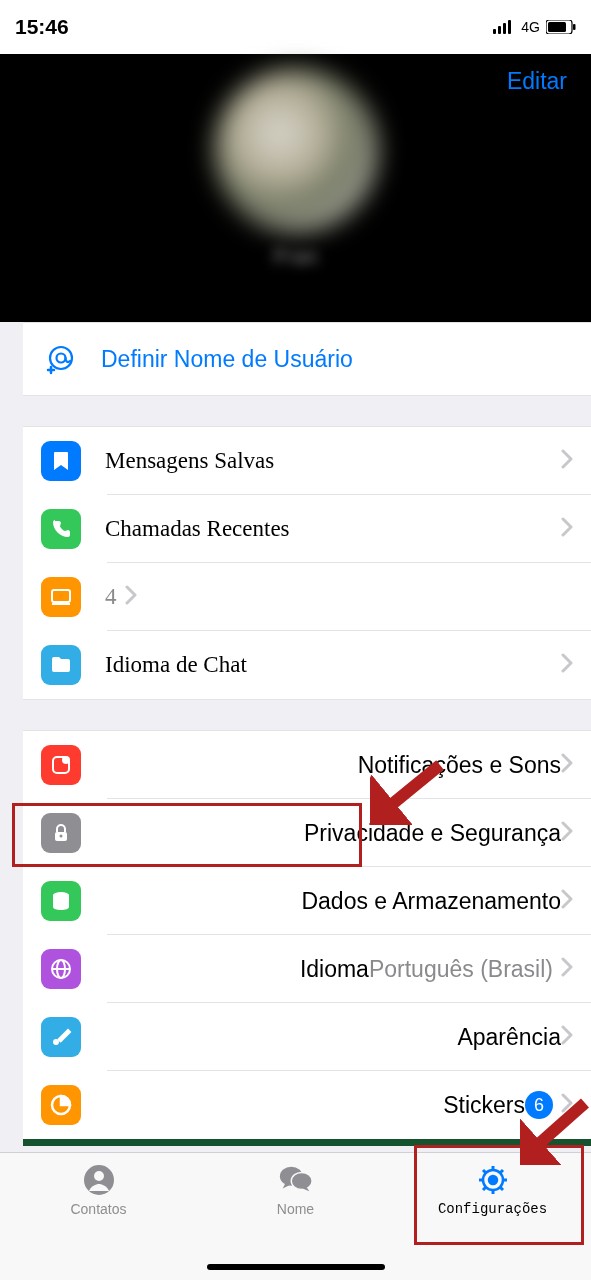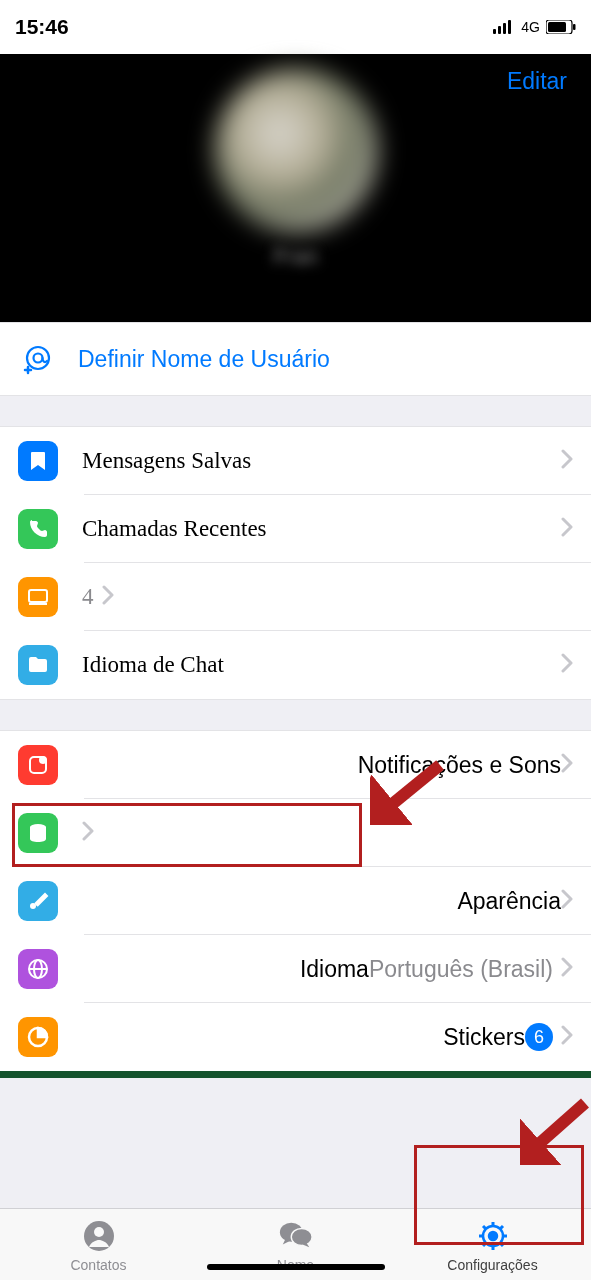--- a/index.html
+++ b/index.html
@@ -9,46 +9,46 @@
 .status-right { display: flex; align-items: center; gap: 6px; font-size: 14px; font-weight: 500; }
 .signal-icon, .battery-icon { display: inline-flex; align-items: center; }
 
 .header { background: #000000; position: relative; padding-bottom: 24px; }
 .edit-btn { position: absolute; top: 14px; right: 24px; font-size: 23px; color: #007aff; }
 .profile { text-align: center; padding-top: 14px; }
 .avatar { width: 164px; height: 164px; border-radius: 50%; margin: 0 auto; background: radial-gradient(circle at 40% 40%, #d9d6ce 0%, #b6b099 30%, #6f7560 55%, #c0bdb4 80%); filter: blur(12px); }
 .profile-name { margin-top: 12px; font-size: 22px; color: #888; filter: blur(6px); }
 .profile-sub { margin-top: 4px; font-size: 18px; color: #aaa; filter: blur(8px); height: 24px; }
 
-.section { background: #fff; margin-top: 30px; }
+.section { background: #fff; margin-top: 30px; margin-left: 23px; }
 .section.first { margin-top: 0; }
 .row { display: flex; align-items: center; padding: 14px 18px; position: relative; min-height: 62px; }
 .row-sep { position: absolute; left: 84px; right: 0; bottom: 0; height: 1px; background: #e3e3e6; }
 .row:last-child .row-sep { display: none; }
 
 .icon-box { width: 40px; height: 40px; border-radius: 9px; display: flex; align-items: center; justify-content: center; flex-shrink: 0; margin-right: 24px; }
 .icon-box svg { width: 24px; height: 24px; }
 
 .username-row { padding: 16px 18px; }
 .username-icon { width: 40px; height: 40px; display: flex; align-items: center; justify-content: center; margin-right: 20px; }
 .username-text { font-size: 23px; color: #007aff; }
 
 .row-label { font-size: 23px; color: #000; flex: 1; }
 .row-value { font-size: 23px; color: #8a8a8e; margin-right: 8px; }
 .badge { background: #007aff; color: #fff; border-radius: 14px; min-width: 28px; height: 28px; display: flex; align-items: center; justify-content: center; font-size: 18px; margin-right: 8px; }
 .chevron { color: #c7c7cc; }
 
 .highlight-box { position: absolute; border: 3px solid #b21f1f; pointer-events: none; z-index: 5; }
 .arrow { position: absolute; z-index: 6; pointer-events: none; }
 
-.tabbar { position: absolute; bottom: 0; left: 0; right: 0; height: 72px; background: #f8f8f8; border-top: 1px solid #d0d0d4; display: flex; }
+.tabbar { position: absolute; bottom: 0; left: 0; right: 0; height: 128px; background: #f8f8f8; border-top: 1px solid #d0d0d4; display: flex; }
 .tab { flex: 1; display: flex; flex-direction: column; align-items: center; justify-content: flex-start; padding-top: 10px; gap: 4px; }
 .tab-icon { width: 36px; height: 34px; display: flex; align-items: center; justify-content: center; }
 .tab-label { font-size: 14px; color: #8e8e93; }
-.tab.active .tab-label { color: #404040; }
+.tab.active .tab-label { color: #000000; font-family: Liberation Mono, monospace; }
 
 .home-indicator { position: absolute; bottom: 10px; left: 50%; transform: translateX(-50%); width: 178px; height: 6px; background: #000; border-radius: 3px; z-index: 10; }
 </style>
 </head>
 <body>
 
 <div class="status-bar">
   <span>15:46</span>
   <div class="status-right">
     <span class="signal-icon">
@@ -154,55 +154,70 @@
           <circle cx="17" cy="7" r="3" fill="#fff"></circle>
         </svg>
     </div>
     <span class="row-label">Notificações e Sons</span>
     <span class="chevron"><svg width="12" height="20" viewBox="0 0 12 20">
           <path d="M2 2l8 8-8 8" fill="none" stroke="#c7c7cc" stroke-width="3" stroke-linecap="round" stroke-linejoin="round"></path>
         </svg></span>
     <div class="row-sep"></div>
   </div>
   <div class="row">
+    <div class="icon-box" style="background:#8e8e93">
+      <svg viewBox="0 0 24 24" fill="#fff">
+          <rect x="6" y="11" width="12" height="9" rx="2"></rect>
+          <path d="M8 11V8a4 4 0 0 1 8 0v3" fill="none" stroke="#fff" stroke-width="2"></path>
+          <circle cx="12" cy="15" r="1.5" fill="#8e8e93"></circle>
+        </svg>
+    </div>
+    <span class="row-label">Privacidade e Segurança</span>
+    <span class="chevron"><svg width="12" height="20" viewBox="0 0 12 20">
+          <path d="M2 2l8 8-8 8" fill="none" stroke="#c7c7cc" stroke-width="3" stroke-linecap="round" stroke-linejoin="round"></path>
+        </svg></span>
+    <div class="row-sep"></div>
+  </div>
+  <div class="row">
     <div class="icon-box" style="background:#34c759">
       <svg viewBox="0 0 24 24" fill="#fff">
           <ellipse cx="12" cy="6" rx="8" ry="3"></ellipse>
           <path d="M4 6v6c0 1.7 3.6 3 8 3s8-1.3 8-3V6"></path>
           <path d="M4 12v6c0 1.7 3.6 3 8 3s8-1.3 8-3v-6"></path>
         </svg>
     </div>
-    <span class="chevron"><svg width="12" height="20" viewBox="0 0 12 20">
-          <path d="M2 2l8 8-8 8" fill="none" stroke="#c7c7cc" stroke-width="3" stroke-linecap="round" stroke-linejoin="round"></path>
-        </svg></span>
-    <div class="row-sep"></div>
-  </div>
-  <div class="row">
-    <div class="icon-box" style="background:#32ade6">
-      <svg viewBox="0 0 24 24" fill="#fff">
-          <circle cx="7" cy="17" r="3"></circle>
-          <path d="M9 15L19 5l2 2L11 17" stroke="#fff" stroke-width="2"></path>
-        </svg>
-    </div>
-    <span class="row-label">Aparência</span>
+    <span class="row-label">Dados e Armazenamento</span>
     <span class="chevron"><svg width="12" height="20" viewBox="0 0 12 20">
           <path d="M2 2l8 8-8 8" fill="none" stroke="#c7c7cc" stroke-width="3" stroke-linecap="round" stroke-linejoin="round"></path>
         </svg></span>
     <div class="row-sep"></div>
   </div>
   <div class="row">
     <div class="icon-box" style="background:#af52de">
       <svg viewBox="0 0 24 24" fill="none" stroke="#fff" stroke-width="2">
           <circle cx="12" cy="12" r="9"></circle>
           <ellipse cx="12" cy="12" rx="4" ry="9"></ellipse>
           <line x1="3" y1="12" x2="21" y2="12"></line>
         </svg>
     </div>
     <span class="row-label">Idioma</span>
     <span class="row-value">Português (Brasil)</span>
+    <span class="chevron"><svg width="12" height="20" viewBox="0 0 12 20">
+          <path d="M2 2l8 8-8 8" fill="none" stroke="#c7c7cc" stroke-width="3" stroke-linecap="round" stroke-linejoin="round"></path>
+        </svg></span>
+    <div class="row-sep"></div>
+  </div>
+  <div class="row">
+    <div class="icon-box" style="background:#32ade6">
+      <svg viewBox="0 0 24 24" fill="#fff">
+          <circle cx="7" cy="17" r="3"></circle>
+          <path d="M9 15L19 5l2 2L11 17" stroke="#fff" stroke-width="2"></path>
+        </svg>
+    </div>
+    <span class="row-label">Aparência</span>
     <span class="chevron"><svg width="12" height="20" viewBox="0 0 12 20">
           <path d="M2 2l8 8-8 8" fill="none" stroke="#c7c7cc" stroke-width="3" stroke-linecap="round" stroke-linejoin="round"></path>
         </svg></span>
     <div class="row-sep"></div>
   </div>
   <div class="row">
     <div class="icon-box" style="background:#ff9500">
       <svg viewBox="0 0 24 24" fill="none" stroke="#fff" stroke-width="2.5">
           <circle cx="12" cy="12" r="9"></circle>
           <path d="M12 3 A9 9 0 0 1 21 12 L12 12 Z" fill="#fff"></path>

